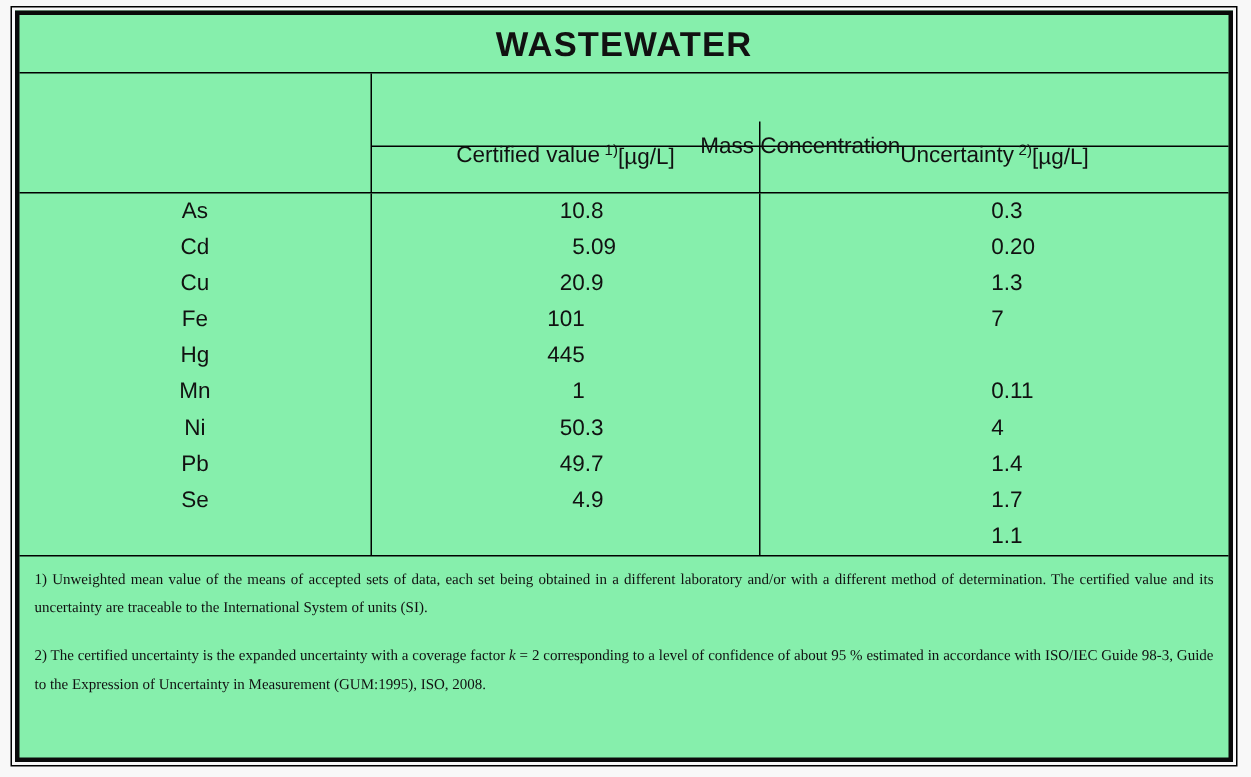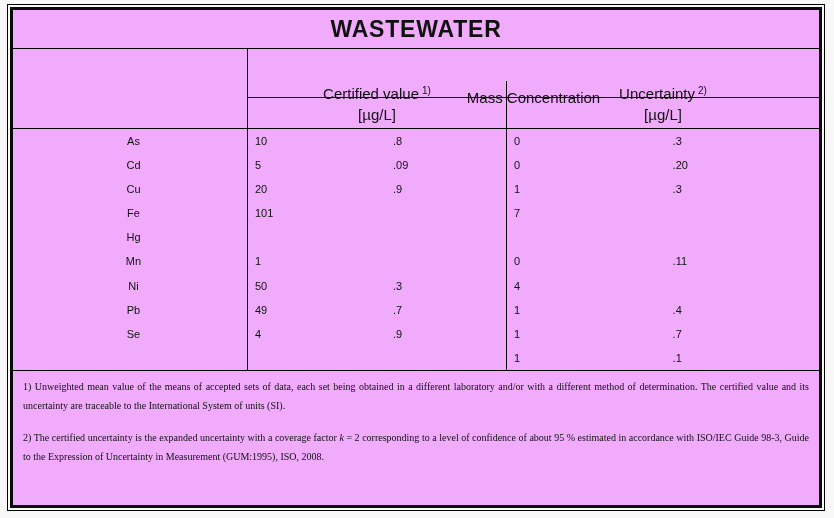--- a/index.html
+++ b/index.html
@@ -13,21 +13,21 @@
   .frame-outer {
     position: absolute; left: 7px; top: 4px;
     width: 818px; height: 507px;
     border: 1px solid #000;
     padding: 2px;
   }
   .frame-inner {
     width: 100%; height: 100%;
     border: 3px solid #0a0a0a;
     display: flex; flex-direction: column;
-    background: #f0abfc;
+    background: #86efac;
   }
   .title-row {
     height: 39px; flex: none;
     border-bottom: 1.5px solid #000;
     display: flex; align-items: center; justify-content: center;
     font-size: 23px; font-weight: bold; letter-spacing: 0.8px;
   }
   .header-grid {
     flex: none;
     display: grid;
@@ -38,40 +38,39 @@
   }
   .hg-el   { grid-column: 1; grid-row: 1 / 3; border-right: 1.5px solid #000; }
   .hg-mass {
     grid-column: 2 / 4; grid-row: 1;
     border-bottom: 1.5px solid #000;
     display: flex; align-items: center; justify-content: center; margin-top: 48px;
   }
   .hg-cert { grid-column: 2; grid-row: 2; border-right: 1.5px solid #000; }
   .hg-unc  { grid-column: 3; grid-row: 2; }
   .hg-cert, .hg-unc {
-    display: flex; flex-direction: column;
+    display: flex; 
     align-items: center; justify-content: center;
     line-height: 19px;
   }
   .sup {
     font-size: 10px; position: relative; top: -5px; margin-left: 3px;
   }
   .data-grid { flex: none; display: flex; }
   .dcol { }
   .dcol-el   { width: 235px; border-right: 1.5px solid #000; }
   .dcol-cert { width: 259px; border-right: 1.5px solid #000; }
   .dcol-unc  { flex: 1; }
   .cell {
     height: 24.2px; line-height: 24.2px;
-    font-size: 11px; text-align: center;
+    font-size: 15px; text-align: center;
     white-space: nowrap;
-    margin-left: 7px;
   }
   .dec { display: flex; text-align: left; }
-  .dec .ip { display: inline-block; text-align: left; }
+  .dec .ip { display: inline-block; text-align: right; }
   .dcol-cert .dec .ip { width: 55%; }
   .dcol-unc  .dec .ip { width: 52%; }
   .dec .fp { flex: 1; text-align: left; }
   .footer {
     flex: 1;
     border-top: 1.5px solid #000;
     padding: 6px 10px 0 10px;
     font-size: 10px; line-height: 19px;
     text-align: justify;
     font-family: Liberation Serif, serif;
@@ -123,20 +122,21 @@
           </div>
         <div class="cell dec">
             <span class="ip">20</span>
             <span class="fp">.9</span>
           </div>
         <div class="cell dec">
             <span class="ip">101</span>
             <span class="fp"></span>
           </div>
         <div class="cell dec">
+            <span class="ip">445</span>
             <span class="fp"></span>
           </div>
         <div class="cell dec">
             <span class="ip">1</span>
           </div>
         <div class="cell dec">
             <span class="ip">50</span>
             <span class="fp">.3</span>
           </div>
         <div class="cell dec">

